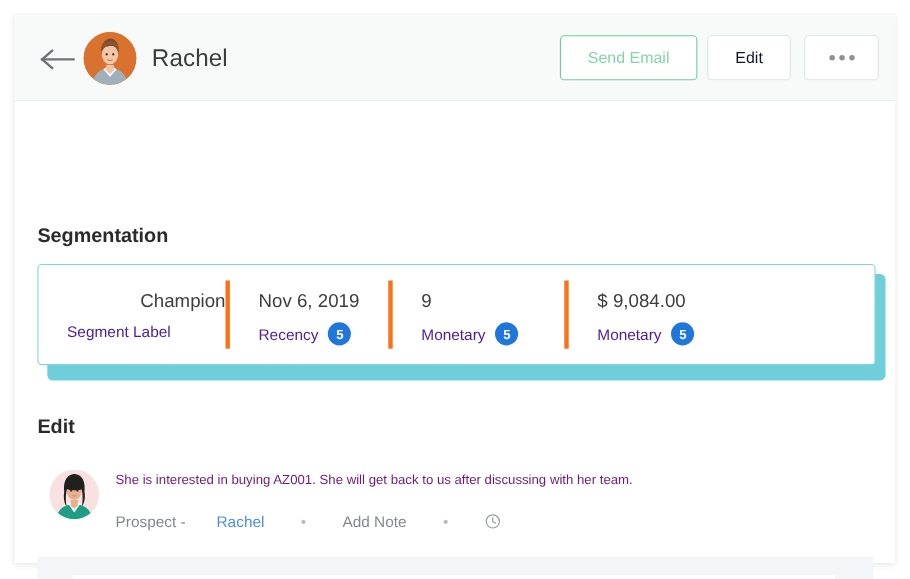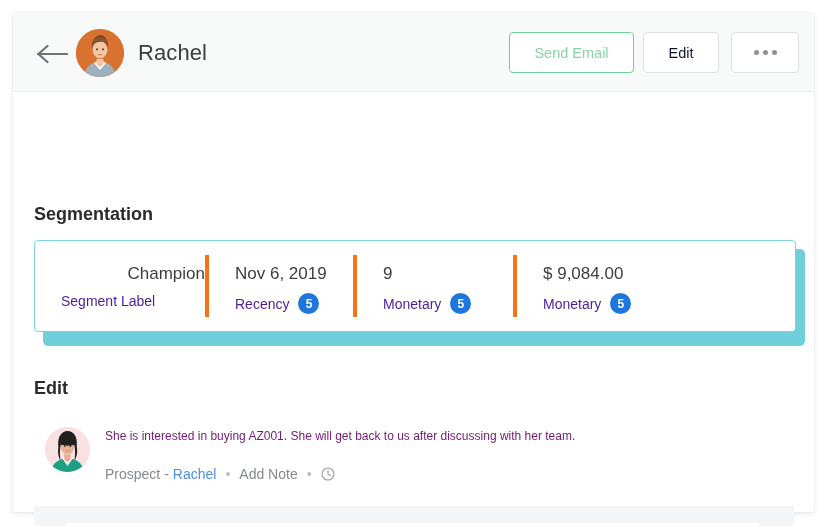--- a/index.html
+++ b/index.html
@@ -221,20 +221,21 @@
   }
   #note-meta {
     position: absolute;
     left: 71px;
     top: 51px;
     display: flex;
     align-items: center;
     font-size: 14px;
     color: #85898d;
     white-space: nowrap;
+    gap: 24px;
   }
   #note-meta .link {
     color: #4d8fe0;
     cursor: pointer;
     margin-left: 4px;
   }
   #note-meta .dot {
     margin: 0 9px;
     color: #b9bdc1;
     font-size: 14px;

